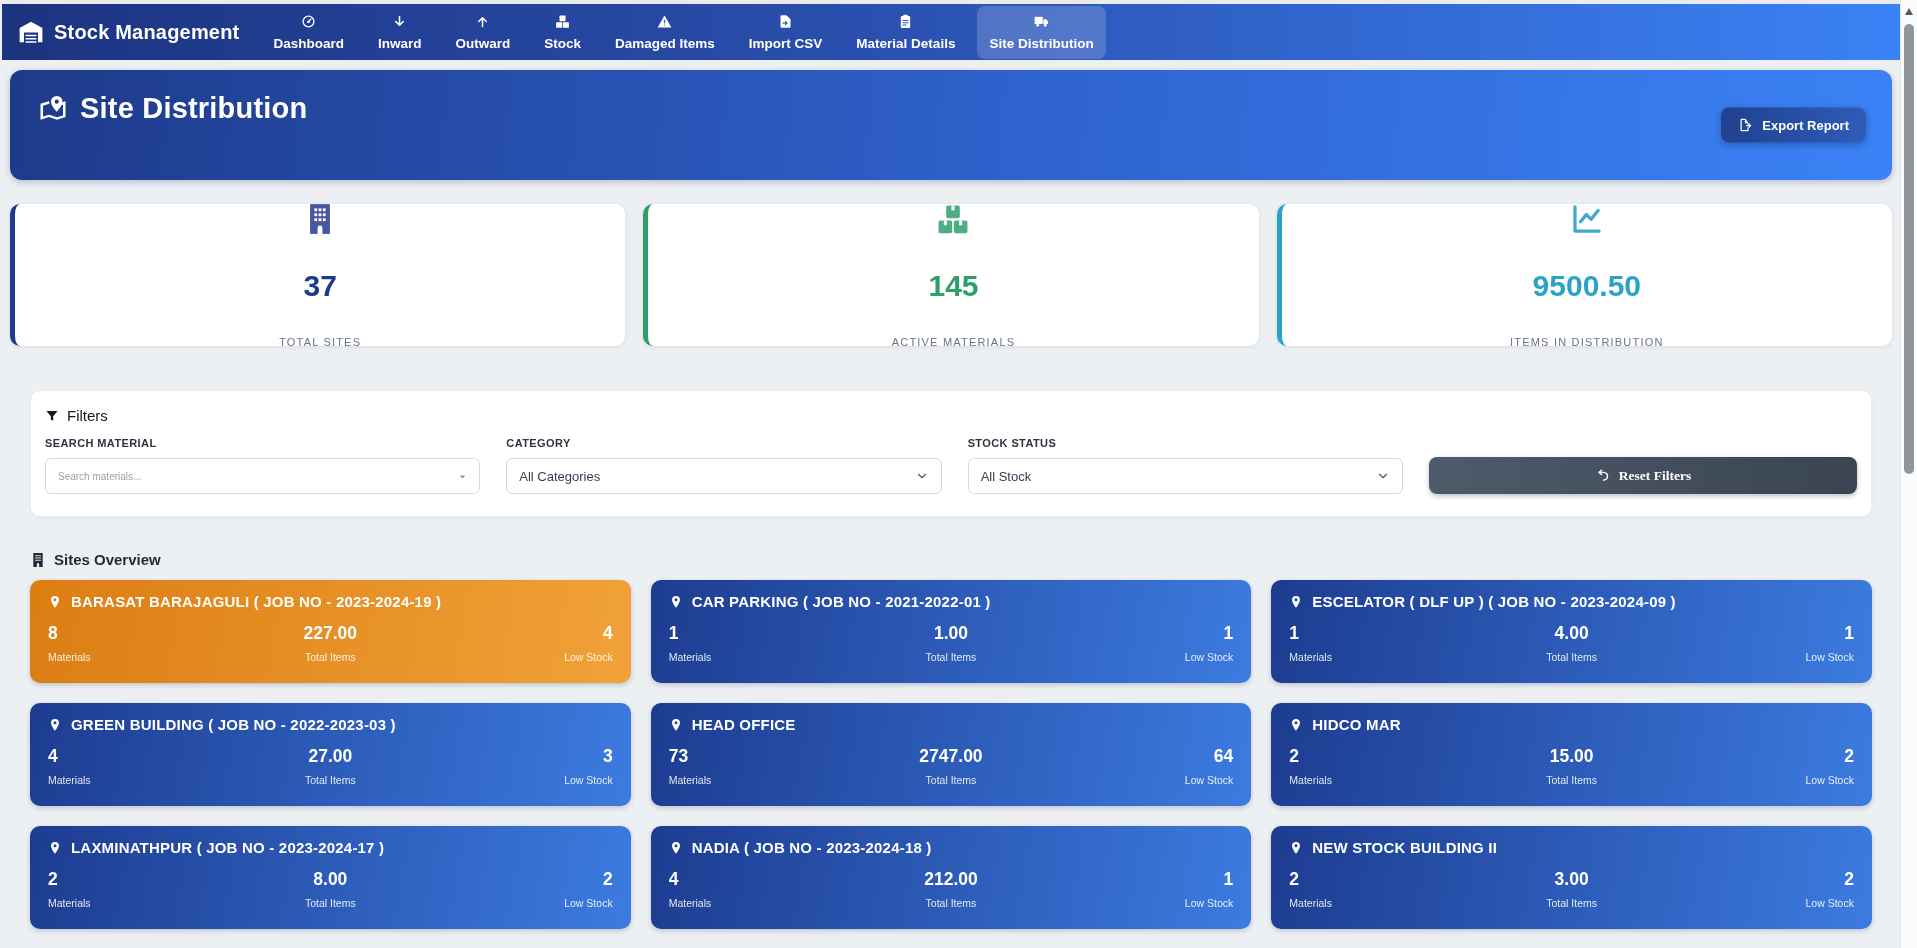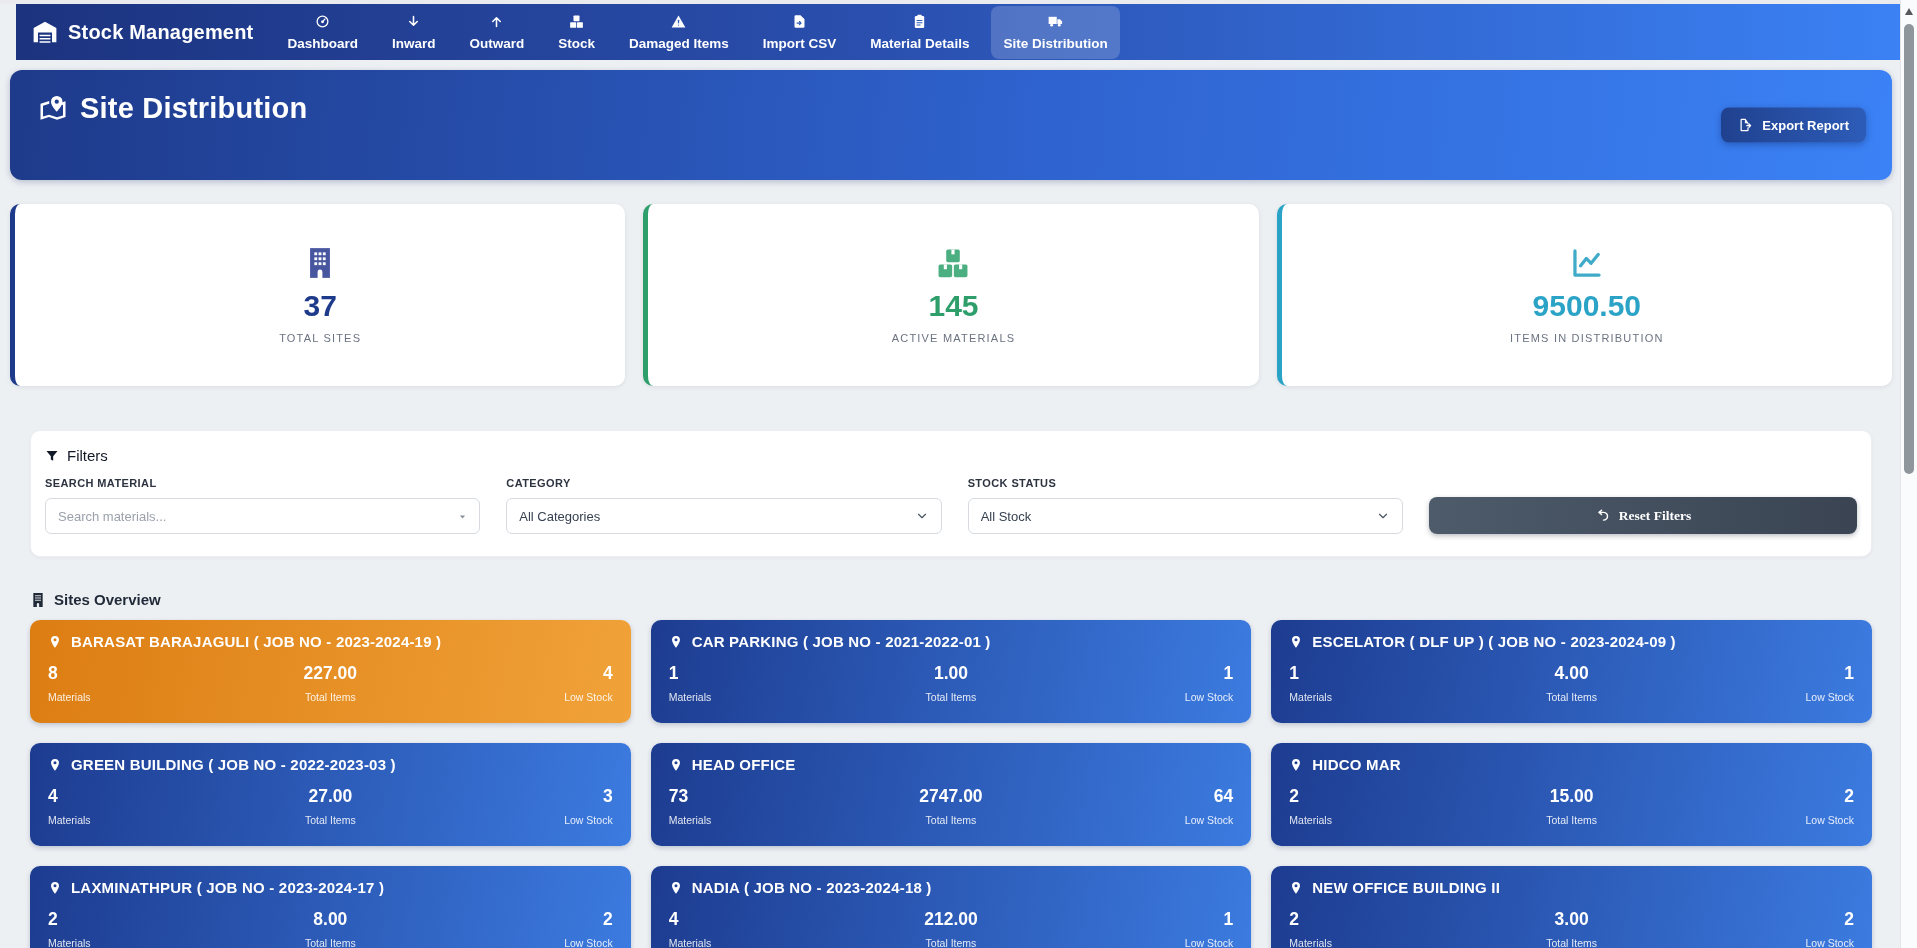--- a/index.html
+++ b/index.html
@@ -4,21 +4,21 @@
 <style>
   * { margin:0; padding:0; box-sizing:border-box; }
   html,body { width:1917px; height:948px; overflow:hidden;
     font-family:"Liberation Sans","DejaVu Sans",sans-serif; background:#edf0f3; }
   .icon { display:inline-flex; flex:0 0 auto; }
   .icon svg { width:100%; height:100%; display:block; }
 
   .topstrip { position:absolute; top:0; left:0; width:1900px; height:4px; background:#e9ebee; }
 
   
-  .navbar { position:absolute; top:4px; left:16px; width:1900px; height:56px;
+  .navbar { position:absolute; top:4px; left:2px; width:1900px; height:56px;
     background:linear-gradient(90deg,#1c337f 0%,#2a4fae 45%,#3b82f6 100%);
     display:flex; align-items:center; padding:0 16px; color:#fff; }
   .brand { display:flex; align-items:center; gap:10px; cursor:pointer; }
   .brand .icon { width:26px; height:26px; color:#fff; }
   .brand-title { font-size:20px; font-weight:700; letter-spacing:.2px; }
   .nav-items { display:flex; align-items:center; margin-left:22px; gap:10px; }
   .nav-item { display:flex; align-items:center; gap:7px; color:#fff; text-decoration:none;
     font-size:13.5px; font-weight:600; padding:8px 12px; border-radius:8px; white-space:nowrap; cursor:pointer;flex-direction:column; }
   .nav-item .icon { width:15px; height:15px; }
   .nav-item.active { background:rgba(255,255,255,.18); }
@@ -36,41 +36,41 @@
   .banner-sub { margin-top:7px; font-size:13.5px; color:rgba(255,255,255,.93); }
   .export-btn { position:absolute; right:26px; top:50%; transform:translateY(-50%);
     display:flex; align-items:center; gap:9px; border:none; cursor:pointer;
     background:linear-gradient(90deg,#20418f,#2d5cb8); color:#fff;
     font-family:inherit; font-size:13px; font-weight:700; padding:10px 17px;
     border-radius:8px; box-shadow:0 2px 7px rgba(10,25,80,.35); }
   .export-btn .icon { width:15px; height:15px; }
 
   
   .stats-row { display:grid; grid-template-columns:repeat(3,1fr); gap:18px; margin-top:24px; }
-  .stat-card { background:#fff; border-radius:10px; height:182px;
+  .stat-card { background:#fff; border-radius:10px; height:142px;
     border-left:5px solid #1e3a8a; box-shadow:0 1px 4px rgba(30,40,70,.10);
-    display:flex; flex-direction:column; align-items:center; justify-content:center; }
+    display:flex; flex-direction:column; align-items:center; justify-content:center;gap:24px; }
   .stat-icon { width:34px; height:34px; margin-bottom:11px; }
   .stat-value { font-size:30px; font-weight:700; line-height:1; }
   .stat-label { margin-top:11px; font-size:11px; font-weight:500; letter-spacing:1.2px;
     color:#6b7280; text-transform:uppercase; }
 
   
   .filters-card { margin:44px 20px 0; background:#fff; border:1px solid #eceef1;
     border-radius:10px; padding:16px 14px 22px; box-shadow:0 1px 3px rgba(30,40,70,.06); }
   .filters-title { display:flex; align-items:center; gap:8px; font-size:15px; font-weight:400; color:#111827; }
   .funnel { width:14px; height:14px; color:#111827; }
   .filters-grid { display:grid; grid-template-columns:1.2fr 1.2fr 1.2fr 1.18fr; gap:26px;
     margin-top:13px; align-items:end; }
   .field label { display:block; font-size:11px; font-weight:700; letter-spacing:.4px;
     color:#2d3440; margin-bottom:9px; text-transform:uppercase; }
   .control { height:36px; border:1px solid #d7dbe0; border-radius:6px; background:#fff;
     display:flex; align-items:center; padding:0 12px; font-size:13px; color:#374151; cursor:pointer; }
   .search-control { justify-content:space-between; }
-  .search-input { border:none; outline:none; flex:1; font-family:inherit; font-size:13px; color:#374151; }
+  .search-input { border:none; outline:none; flex:1; font-family:inherit; font-size:10px; color:#374151; }
   .search-input::placeholder { color:#9aa1ab; }
   .dd-arrow { width:9px; height:9px; color:#8a9097; }
   .select { justify-content:space-between; }
   .chev { width:14px; height:14px; color:#4b5563; }
   .reset-btn { height:37px; border:none; border-radius:8px; cursor:pointer;
     background:linear-gradient(90deg,#4d5b6b,#3a4452); color:#fff; font-family:Liberation Serif, serif;
     font-size:13.5px; font-weight:700; display:flex; align-items:center; justify-content:center;
     gap:9px; box-shadow:0 2px 5px rgba(30,40,60,.3); }
   .reset-btn .icon { width:15px; height:15px; }
 
@@ -543,21 +543,21 @@
             </div>
           </div>
         </div>
         <div class="site-card blue">
           <div class="site-title">
             <span class="icon pin">
               <svg viewBox="0 0 24 24" fill="currentColor">
                 <path d="M12 1.5A6.8 6.8 0 0 0 5.2 8.3C5.2 13.5 12 22 12 22s6.8-8.5 6.8-13.7A6.8 6.8 0 0 0 12 1.5zm0 9.4a2.6 2.6 0 1 1 2.6-2.6 2.6 2.6 0 0 1-2.6 2.6z"></path>
               </svg>
             </span>
-            <span>NEW OFFICE BUILDING II</span>
+            <span>NEW STOCK BUILDING II</span>
           </div>
           <div class="site-stats">
             <div class="s-block">
               <div class="s-val">2</div>
               <div class="s-lab">Materials</div>
             </div>
             <div class="s-block">
               <div class="s-val">3.00</div>
               <div class="s-lab">Total Items</div>
             </div>

